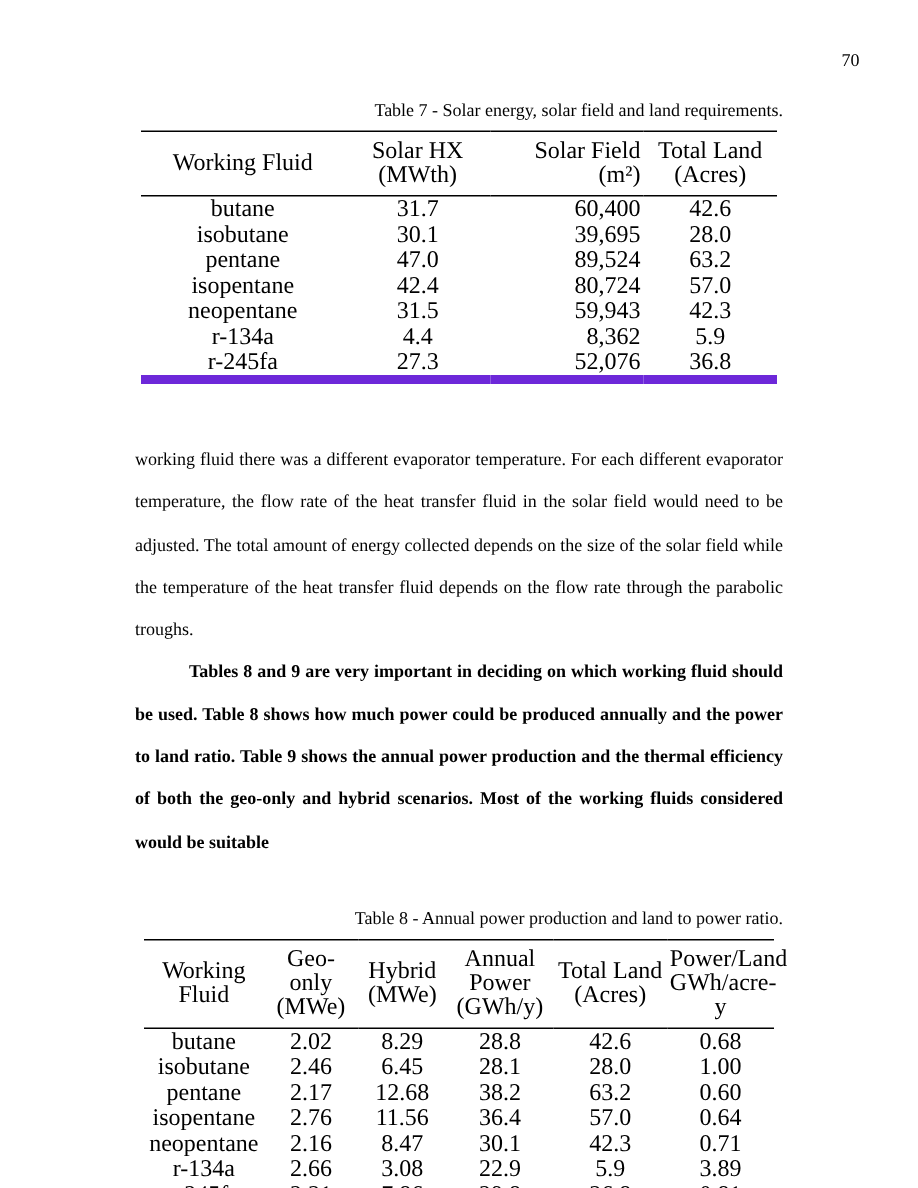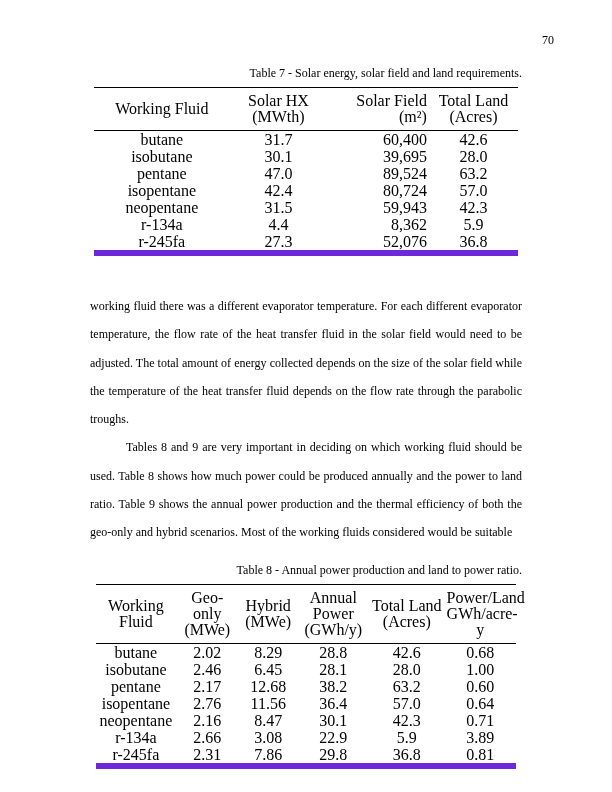--- a/index.html
+++ b/index.html
@@ -10,21 +10,21 @@
     height: 792px;
     background: #ffffff;
     color: #000000;
     font-family: "Liberation Serif", serif;
     overflow: hidden;
     margin: 0 auto;
   }
   .page-number {
     position: absolute;
     top: 33px;
-    right: 58px;
+    right: 39px;
     font-size: 12px;
   }
   .content {
     padding: 66px 90px 0 90px;
   }
   .caption {
     text-align: right;
     font-size: 12px;
     line-height: 15px;
     margin-bottom: 6px;
@@ -66,23 +66,24 @@
   table.t8 th:nth-child(4), table.t8 td:nth-child(4) { width: 17%; }
   table.t8 th:nth-child(5), table.t8 td:nth-child(5) { width: 18%; }
   table.t8 th:nth-child(6), table.t8 td:nth-child(6) { width: 17%; }
   .body-text {
     font-size: 12px;
     line-height: 28.3px;
     text-align: justify;
   }
   .body-text.indent {
     text-indent: 36px;
+    font-weight: bold;
   }
   .caption.caption-8 {
-    margin-top: 16px;
+    margin-top: 30px;
   }
 </style>
 </head>
 <body>
 
 <div class="page">
   <div class="page-number">70</div>
   <div class="content">
 
     <div class="caption">Table 7 - Solar energy, solar field and land requirements.</div>

